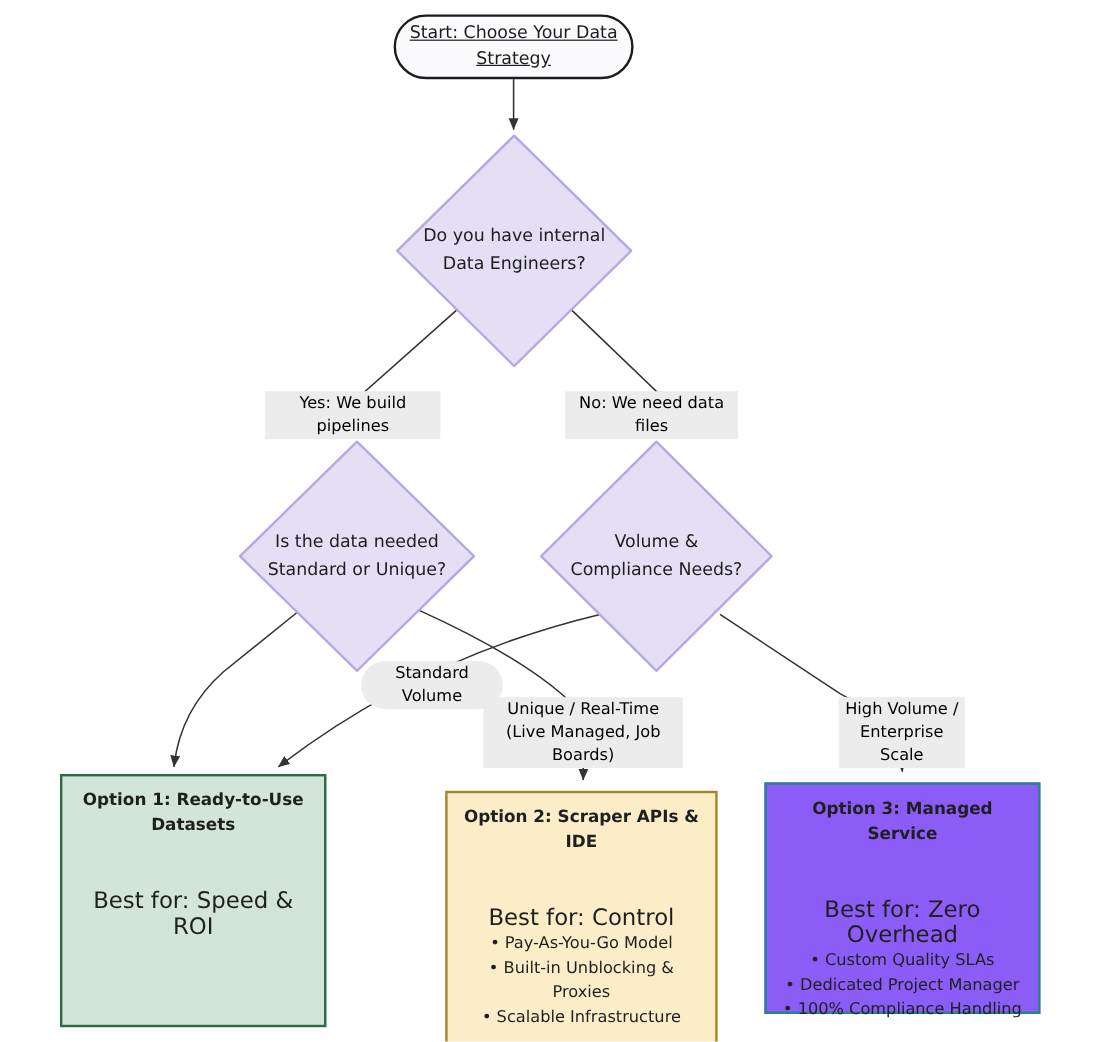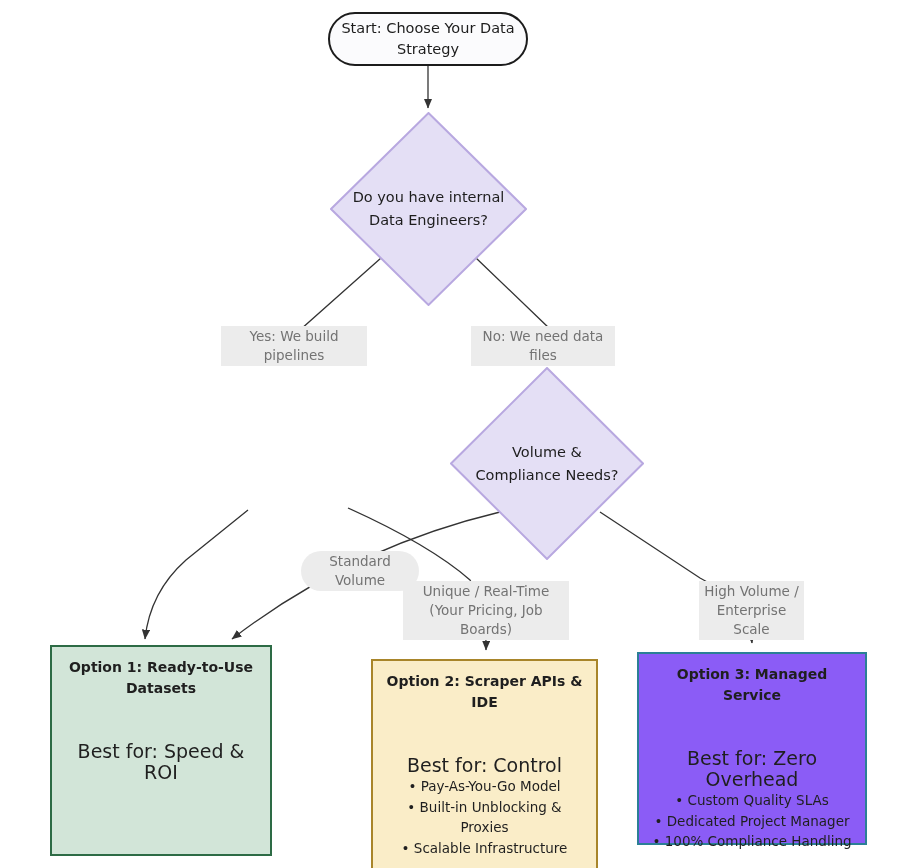--- a/index.html
+++ b/index.html
@@ -29,20 +29,21 @@
     height: 868px;
     pointer-events: none;
   }
   .node {
     position: absolute;
     box-sizing: border-box;
     display: flex;
     align-items: center;
     justify-content: center;
     text-align: center;
+    text-decoration: underline;
   }
 
   
   .start-node {
     background: #fbfbfd;
     border: 2px solid #1c1c1c;
     border-radius: 34px;
   }
   .start-node .node-text {
     font-size: 14.5px;
@@ -69,21 +70,21 @@
     font-size: 14.5px;
     line-height: 23px;
     color: #1d1d1d;
     pointer-events: none;
   }
 
   
   .edge-label {
     position: absolute;
     background: #ececec;
-    color: #737373;
+    color: #000000;
     font-size: 13.5px;
     line-height: 19px;
     text-align: center;
     padding: 1px 3px;
     white-space: pre-line;
     box-sizing: border-box;
   }
 
   
   .outcome {
@@ -155,40 +156,49 @@
   <div class="diamond-wrap" style="left:330px; top:112px; width:197px; height:194px;">
     <svg class="diamond-shape" viewBox="0 0 197 194" preserveAspectRatio="none">
       <polygon points="98.5,1 196,97 98.5,193 1,97" fill="#e4dff5" stroke="#b8a8e0" stroke-width="2"></polygon>
     </svg>
     <div class="diamond-label">
       <div>Do you have internal</div>
       <div>Data Engineers?</div>
     </div>
   </div>
 
+  <div class="diamond-wrap" style="left:199px; top:367px; width:197px; height:193px;">
+    <svg class="diamond-shape" viewBox="0 0 197 193" preserveAspectRatio="none">
+      <polygon points="98.5,1 196,96.5 98.5,192 1,96.5" fill="#e4dff5" stroke="#b8a8e0" stroke-width="2"></polygon>
+    </svg>
+    <div class="diamond-label">
+      <div>Is the data needed</div>
+      <div>Standard or Unique?</div>
+    </div>
+  </div>
 
   <div class="diamond-wrap" style="left:450px; top:367px; width:194px; height:193px;">
     <svg class="diamond-shape" viewBox="0 0 194 193" preserveAspectRatio="none">
       <polygon points="97,1 193,96.5 97,192 1,96.5" fill="#e4dff5" stroke="#b8a8e0" stroke-width="2"></polygon>
     </svg>
     <div class="diamond-label">
       <div>Volume &amp;</div>
       <div>Compliance Needs?</div>
     </div>
   </div>
 
   <div class="edge-label" style="left:221px; top:326px; width:146px;">Yes: We build pipelines</div>
 
   <div class="edge-label" style="left:471px; top:326px; width:144px;">No: We need data files</div>
 
 
   <div class="edge-label" style="left:301px; top:551px; width:118px;border-radius:20px;">Standard Volume</div>
 
   <div class="edge-label" style="left:403px; top:581px; width:166px;">Unique / Real-Time
-(Your Pricing, Job Boards)</div>
+(Live Managed, Job Boards)</div>
 
   <div class="edge-label" style="left:699px; top:581px; width:105px;text-align:center;">High Volume /
 Enterprise Scale</div>
 
   <div class="outcome box-green" style="left:50px; top:645px; width:222px; height:211px;">
     <span class="o-title">Option 1: Ready-to-Use Datasets</span>
     <span class="o-sub">Best for: Speed &amp; ROI</span>
   </div>
 
   <div class="outcome box-yellow" style="left:371px; top:659px; width:227px; height:216px;">

